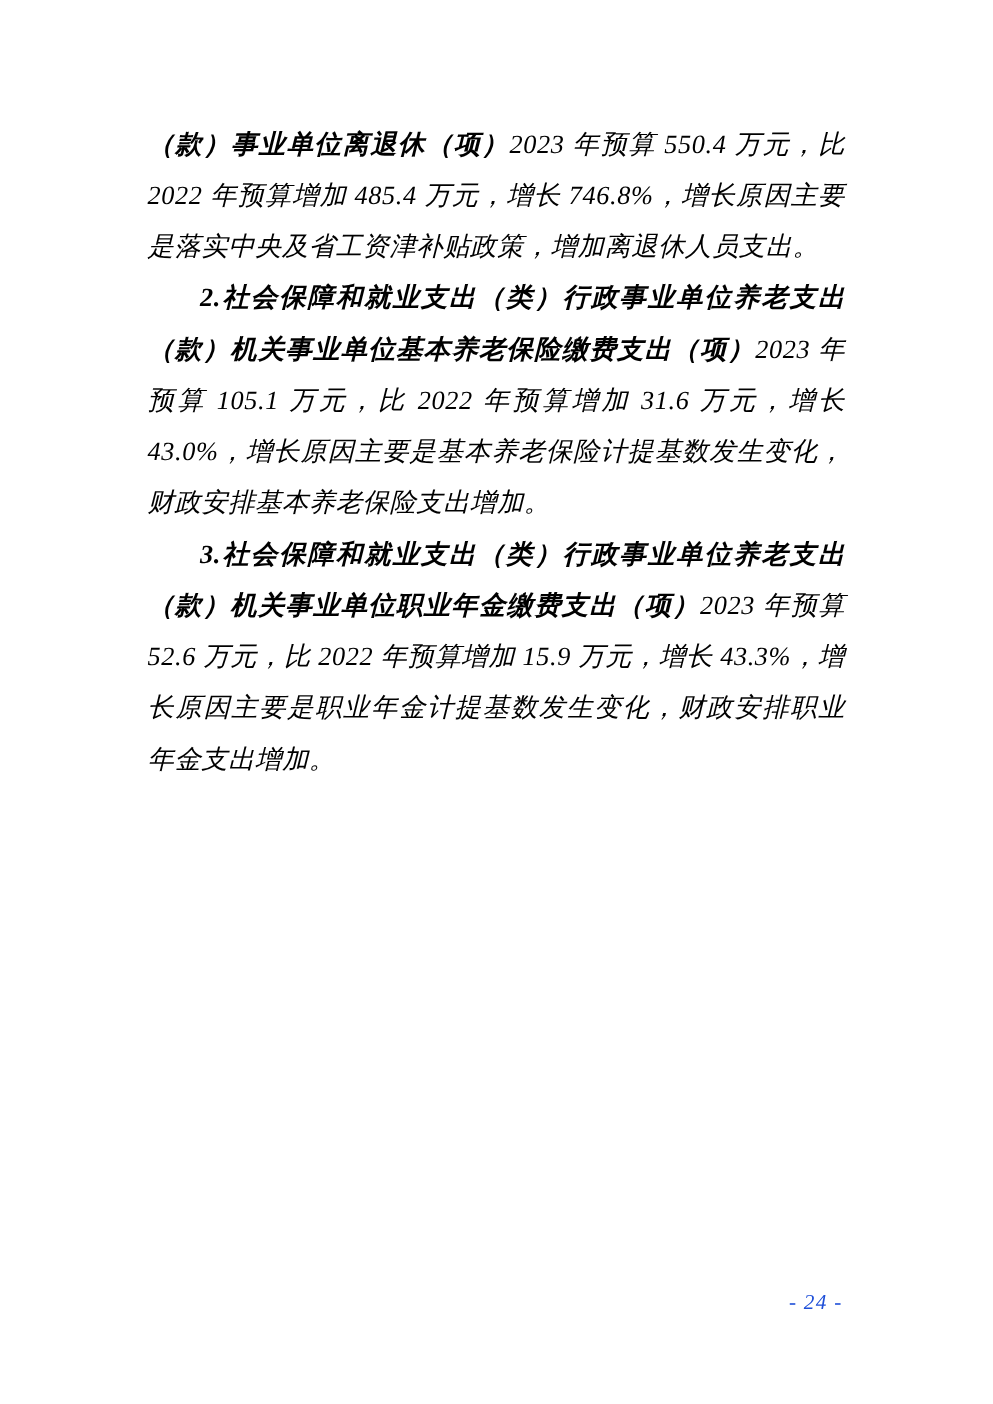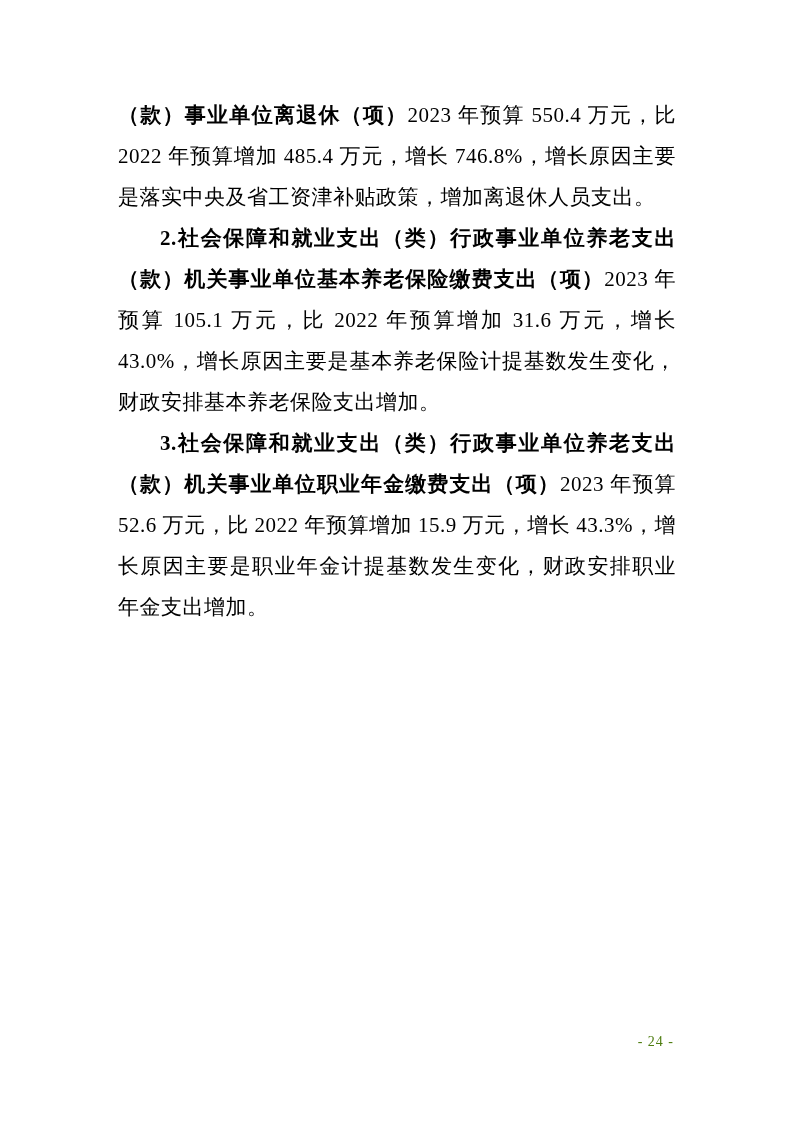--- a/index.html
+++ b/index.html
@@ -15,20 +15,21 @@
     font-family: "Liberation Serif", "DejaVu Serif", serif;
     color: #000000;
   }
   .page {
     position: absolute;
     left: 0;
     top: 0;
     width: 794px;
     height: 1123px;
     background: #ffffff;
+    font-style: italic;
   }
   .doc-body {
     position: absolute;
     left: 118px;
     top: 95px;
     width: 558px;
   }
   .doc-body p {
     margin: 0;
     padding: 0;
@@ -41,25 +42,25 @@
   .doc-body p.indent {
     text-indent: 42px;
   }
   .doc-body b {
     font-weight: bold;
   }
   .page-number {
     position: absolute;
     top: 1033px;
     right: 120px;
-    font-size: 14px;
+    font-size: 17px;
     line-height: 18px;
     letter-spacing: 1px;
     font-family: "Liberation Serif", "DejaVu Serif", serif;
-    color: #4d7c0f;
+    color: #1d4ed8;
   }
 </style>
 </head>
 <body>
 
 <div class="page">
   <div class="doc-body">
       <p><b>（款）事业单位离退休（项）</b><span>2023 年预算 550.4 万元，比 2022 年预算增加 485.4 万元，增长 746.8%，增长原因主要是落实中央及省工资津补贴政策，增加离退休人员支出。</span></p>
       <p class="indent"><b>2.社会保障和就业支出（类）行政事业单位养老支出（款）机关事业单位基本养老保险缴费支出（项）</b><span>2023 年预算 105.1 万元，比 2022 年预算增加 31.6 万元，增长 43.0%，增长原因主要是基本养老保险计提基数发生变化，财政安排基本养老保险支出增加。</span></p>
       <p class="indent"><b>3.社会保障和就业支出（类）行政事业单位养老支出（款）机关事业单位职业年金缴费支出（项）</b><span>2023 年预算 52.6 万元，比 2022 年预算增加 15.9 万元，增长 43.3%，增长原因主要是职业年金计提基数发生变化，财政安排职业年金支出增加。</span></p>

